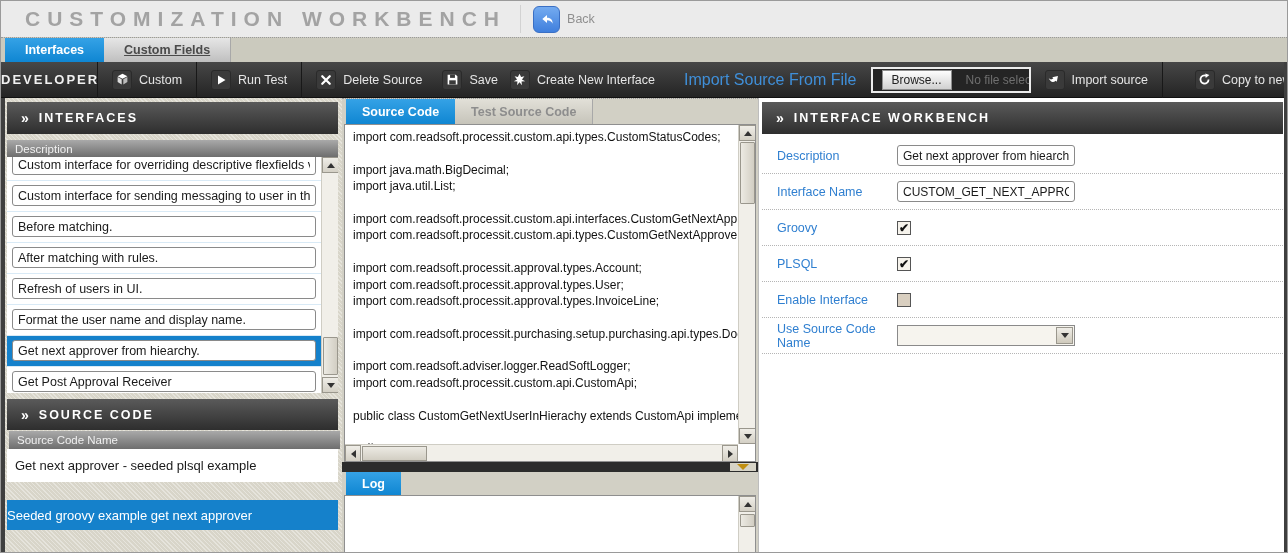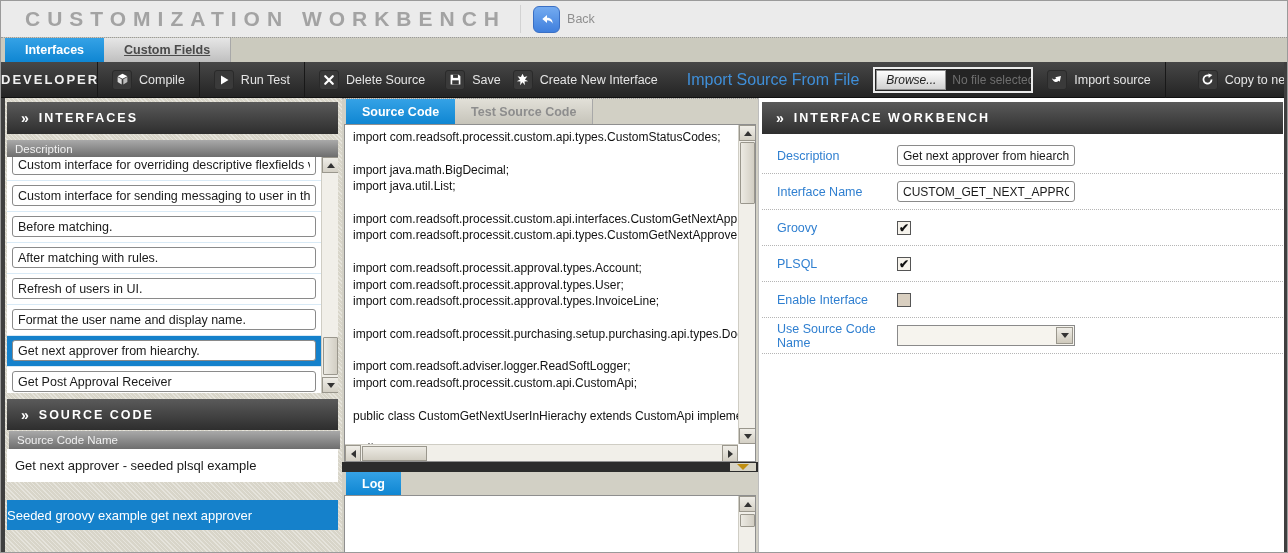--- a/index.html
+++ b/index.html
@@ -23,21 +23,21 @@
   .ntab.idle { background:linear-gradient(#e6e6e6,#bfbfbf); color:#4a4a4a; border-right:1px solid #a8a8a8;text-decoration:underline; }
   
   .toolbar { position:absolute; left:0; top:61px; width:1288px; height:36px; background:linear-gradient(#474747,#242424); display:flex; align-items:center; border-bottom:1px solid #111; }
   .tb-dev { width:96px; text-align:center; color:#f0f0f0; font-weight:bold; font-size:13px; letter-spacing:2px; }
   .tb-sep { width:1px; height:36px; background:#4e4e4e; border-right:1px solid #181818; }
   .tb-item { display:flex; align-items:center; gap:7px; padding:0 14px; color:#e5e5e5; font-size:12.5px; cursor:pointer; white-space:nowrap; }
   .tb-item.tight { padding:0 6px; }
   .tb-icobox { width:20px; height:20px; border-radius:3px; background:#3a3a3a; border:1px solid #2a2a2a; display:flex; align-items:center; justify-content:center; }
   .tb-link { color:#3f8fd9; font-size:16px; font-weight:normal; margin-left:23px; cursor:pointer; white-space:nowrap; }
   .browse-box { display:flex; align-items:center; margin-left:14px; height:26px; width:160px; border:2px solid #ececec; background:#242424; }
-  .browse-btn { background:linear-gradient(#fdfdfd,#d0d0d0); border:1px solid #8f8f8f; color:#222; font-size:12px; padding:2px 9px; margin:1px; cursor:pointer; white-space:nowrap;font-style:italic; }
+  .browse-btn { background:linear-gradient(#fdfdfd,#d0d0d0); border:1px solid #8f8f8f; color:#222; font-size:12px; padding:2px 9px; margin:9px; cursor:pointer; white-space:nowrap; }
   .nofile { color:#6f6f6f; font-size:12px; padding-left:5px; white-space:nowrap; overflow:hidden; }
   .tb-spacer { flex:1; }
   
   .section-hdr { background:linear-gradient(#5a5a5a,#2e2e2e); color:#fff; font-weight:bold; font-size:12.5px; letter-spacing:2px; display:flex; align-items:center; gap:10px; padding-left:14px; }
   .chev { font-size:14px; letter-spacing:0; font-weight:bold; }
   .col-hdr { background:linear-gradient(#a9a9a9,#6e6e6e); color:#f0f0f0; font-size:11.5px; display:flex; align-items:center; padding-left:8px; }
   
   .left-panel { position:absolute; left:0; top:97px; width:341px; height:456px;
     background:#d8d5c9;
     background-image:repeating-linear-gradient(45deg, rgba(255,255,255,.35) 0 1px, transparent 1px 3px);
@@ -122,21 +122,21 @@
     <div class="tb-dev">DEVELOPER</div>
     <div class="tb-sep"></div>
     <div class="tb-item">
       <span class="tb-icobox">
         <svg width="13" height="13" viewBox="0 0 16 16">
             <polygon points="8,1 14,4 8,7 2,4" fill="#fff"></polygon>
             <polygon points="2,5 7,7.6 7,14 2,11" fill="#ddd"></polygon>
             <polygon points="14,5 9,7.6 9,14 14,11" fill="#bbb"></polygon>
           </svg>
       </span>
-      <span>Compile</span>
+      <span>Custom</span>
     </div>
     <div class="tb-sep"></div>
     <div class="tb-item">
       <span class="tb-icobox">
         <svg width="12" height="12" viewBox="0 0 16 16">
             <polygon points="4,2 14,8 4,14" fill="#fff"></polygon>
           </svg>
       </span>
       <span>Run Test</span>
     </div>

